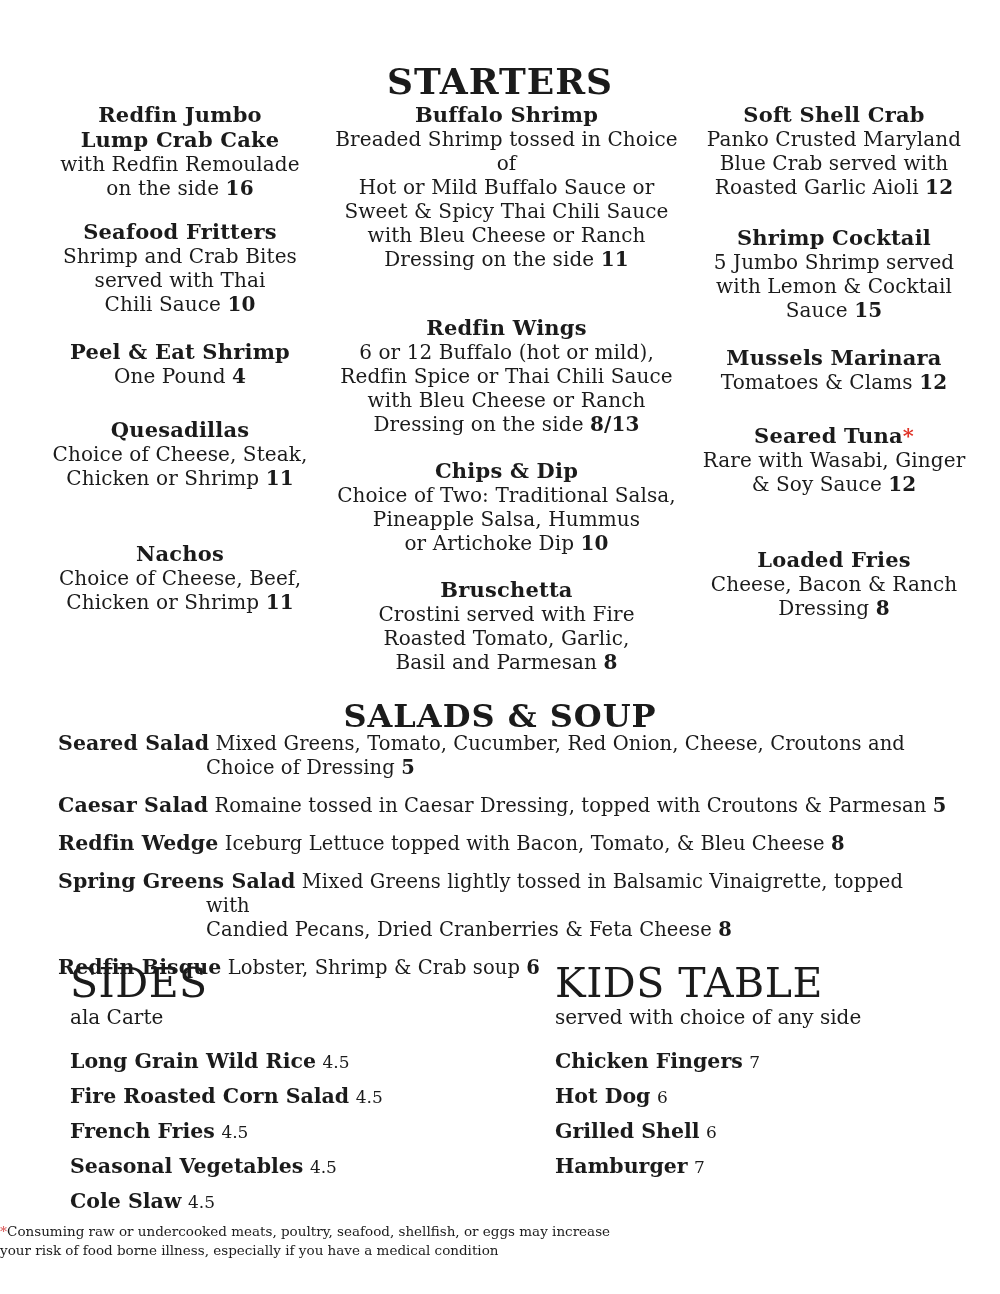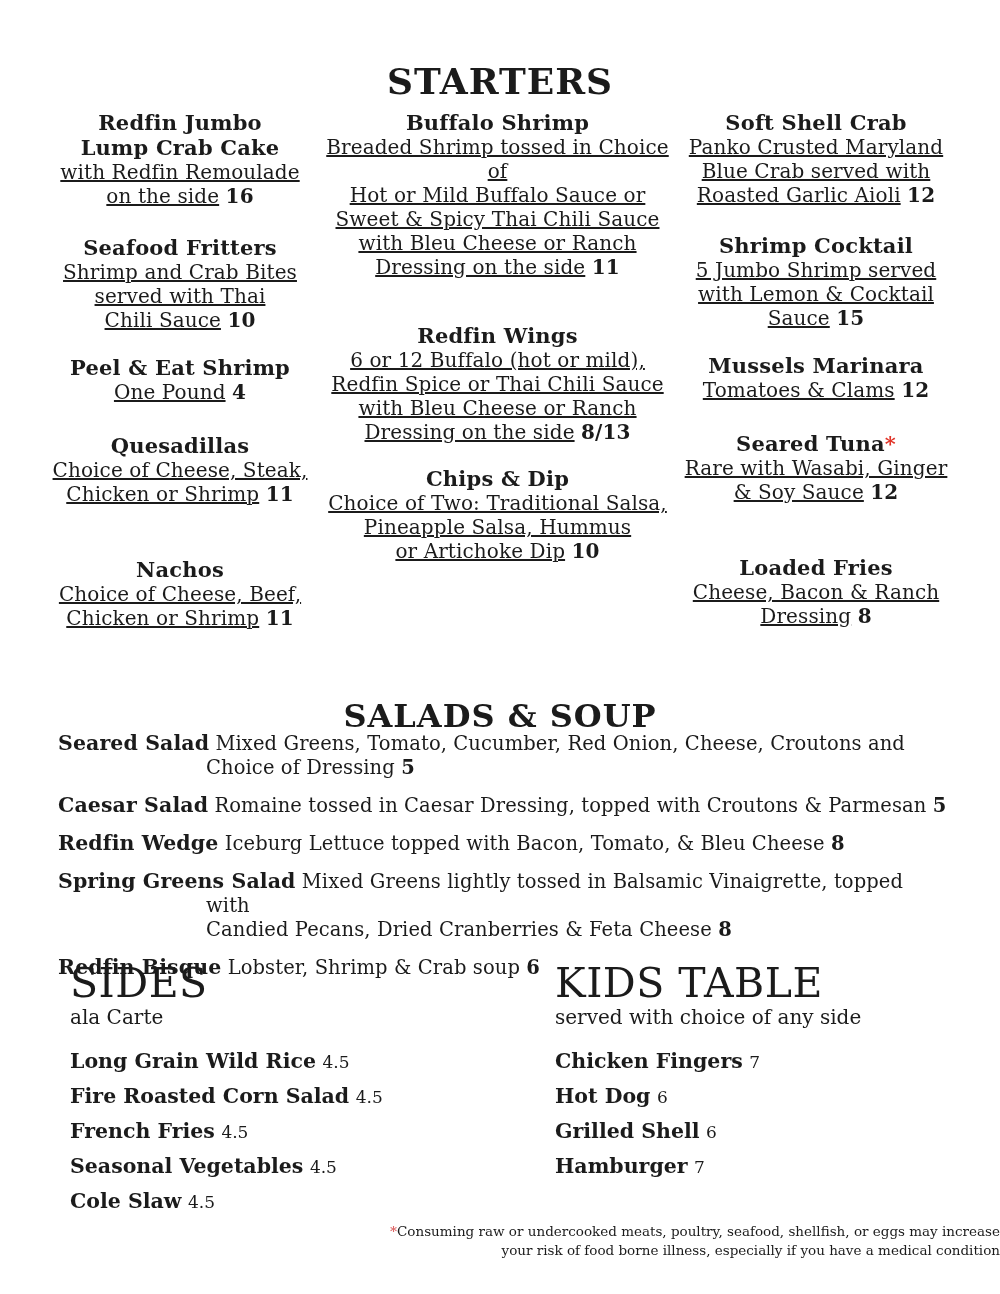--- a/index.html
+++ b/index.html
@@ -16,38 +16,38 @@
     position:absolute;left:0;width:100%;
     text-align:center;
     font-weight:700;
     letter-spacing:1px;
     white-space:nowrap;
   }
   #starters-title{top:36px;font-size:36px;}
   #salads-title{top:676px;font-size:32px;}
   
   #starters-grid{
-    position:absolute;top:110px;left:45px;width:925px;
-    display:flex;
+    position:absolute;top:102px;left:45px;width:925px;
+    display:flex;justify-content:space-between;
   }
   .s-col{display:block;}
   .s-col-1{width:270px;}
   .s-col-2{width:365px;}
   .s-col-3{width:272px;}
   .s-item{text-align:center;}
   .s-name{
     font-weight:700;font-size:21px;line-height:25px;
     white-space:pre-line;letter-spacing:.2px;
   }
   .s-desc-wrap{font-size:20px;line-height:24px;letter-spacing:.1px;}
-  .s-desc{white-space:pre-line;text-decoration:underline;}
+  .s-desc{white-space:pre-line;}
   .s-price{font-weight:700;}
   .red-star{color:#e03226;font-weight:700;}
   
-  .mt25{margin-top:27px;} .mt23{margin-top:23px;} .mt26{margin-top:26px;}
+  .mt25{margin-top:19px;} .mt23{margin-top:23px;} .mt26{margin-top:26px;}
   .mt27{margin-top:22px;} .mt28{margin-top:44px;} .mt29{margin-top:29px;}
   .mt51{margin-top:51px;}
   
   #salads-list{position:absolute;top:731px;left:58px;width:895px;}
   .salad-item{
     font-size:19.5px;line-height:24px;
     padding-left:148px;text-indent:-148px;
     margin:0 0 13px 0;letter-spacing:.1px;
   }
   .salad-name{font-weight:700;font-size:20.5px;}
@@ -60,21 +60,21 @@
   .bottom-title{font-size:41px;font-weight:400;line-height:38px;letter-spacing:.5px;}
   .bottom-subtitle{font-size:20px;line-height:26px;margin-top:2px;}
   .bottom-list{margin-top:14px;}
   .bottom-item{font-size:20.5px;line-height:34px;white-space:nowrap;}
   .bottom-item-name{font-weight:700;}
   .bottom-price{font-size:17px;font-weight:400;}
   .bottom-note{font-size:17px;font-weight:400;}
   
   #footer{
     position:absolute;top:1222px;left:0;width:100%;
-    text-align:right;font-size:13.5px;line-height:19px;
+    text-align:left;font-size:13.5px;line-height:19px;
   }
   .footer-star{color:#dd6666;font-weight:700;}
   .footer-text{white-space:pre-line;}
 </style>
 </head>
 <body>
 
 <h1 id="starters-title" class="section-title">STARTERS</h1>
 
 <div id="starters-grid">
@@ -122,20 +122,26 @@
       <div class="s-desc-wrap"><span class="s-desc">6 or 12 Buffalo (hot or mild),
 Redfin Spice or Thai Chili Sauce
 with Bleu Cheese or Ranch
 Dressing on the side</span> <b class="s-price">8/13</b></div>
     </div>
     <div class="s-item mt27">
       <div class="s-name">Chips &amp; Dip</div>
       <div class="s-desc-wrap"><span class="s-desc">Choice of Two: Traditional Salsa,
 Pineapple Salsa, Hummus
 or Artichoke Dip</span> <b class="s-price">10</b></div>
+    </div>
+    <div class="s-item mt27">
+      <div class="s-name">Bruschetta</div>
+      <div class="s-desc-wrap"><span class="s-desc">Crostini served with Fire
+Roasted Tomato, Garlic,
+Basil and Parmesan</span> <b class="s-price">8</b></div>
     </div>
   </div>
 
   <div class="s-col s-col-3">
     <div class="s-item">
       <div class="s-name">Soft Shell Crab</div>
       <div class="s-desc-wrap"><span class="s-desc">Panko Crusted Maryland
 Blue Crab served with
 Roasted Garlic Aioli</span> <b class="s-price">12</b></div>
     </div>

